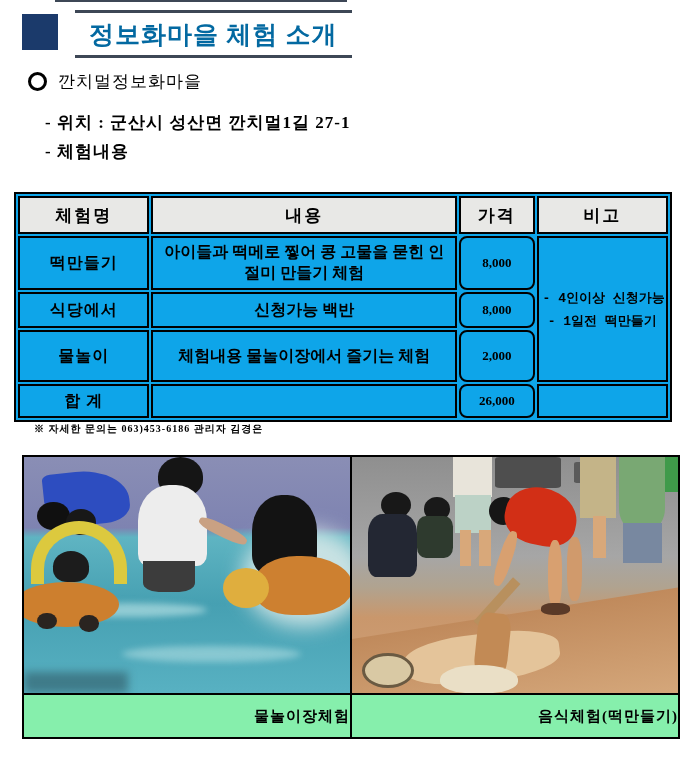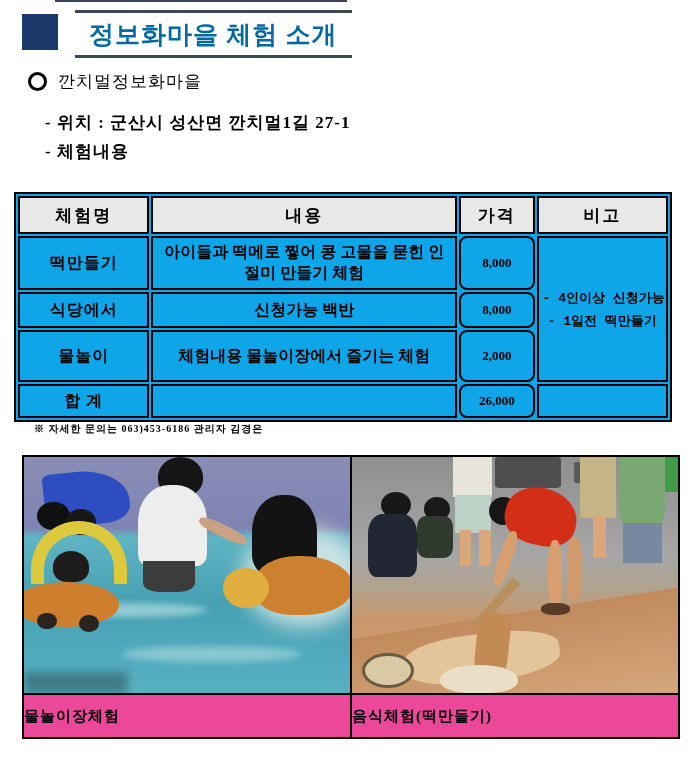--- a/index.html
+++ b/index.html
@@ -32,21 +32,21 @@
   td.note-cell div { font-size:13px; font-weight:bold; margin:5px 0; white-space:nowrap; }
   tr.r1 td { height:48px; } tr.r2 td { height:30px; } tr.r3 td { height:46px; } tr.r4 td { height:28px; }
 
   
   .footnote { position:absolute; left:34px; top:422px; font-size:10px; font-weight:bold; letter-spacing:1px; }
 
   
   table.phototbl { position:absolute; left:22px; top:455px; width:658px; border-collapse:collapse; background:#fff; table-layout:fixed; }
   table.phototbl td { border:2px solid #000; padding:0; }
   .photo { position:relative; width:100%; height:236px; overflow:hidden; }
-  td.cap { height:42px; text-align:left; font-size:15px; font-weight:bold; letter-spacing:1px; background:#ec4899; }
+  td.cap { height:42px; text-align:right; font-size:15px; font-weight:bold; letter-spacing:1px; background:#86efac; }
   .shape { position:absolute; }
 
   
   .pl { background:linear-gradient(180deg,#8a8eb5 0%,#7e83b1 30%,#5fb4c2 34%,#46a0b2 62%,#58b1c2 100%); }
   .pl-splash { left:6%; top:6%; width:26%; height:23%; background:#2d4dc0; border-radius:10% 60% 30% 50%; transform:rotate(-6deg); }
   .pl-shine { right:-5%; top:30%; width:38%; height:42%; background:#dcebea; border-radius:50%; filter:blur(10px); opacity:.85; }
   .pl-streak1 { left:8%; top:62%; width:48%; height:6%; background:rgba(205,238,238,.55); border-radius:50%; filter:blur(3px); }
   .pl-streak2 { left:30%; top:80%; width:55%; height:7%; background:rgba(205,238,238,.45); border-radius:50%; filter:blur(3px); }
   .pl-shadowbl { left:0; bottom:0; width:32%; height:9%; background:rgba(35,60,70,.45); filter:blur(4px); }
   .pl-kidhair { left:4%; top:19%; width:10%; height:12%; background:#101010; border-radius:50%; }

